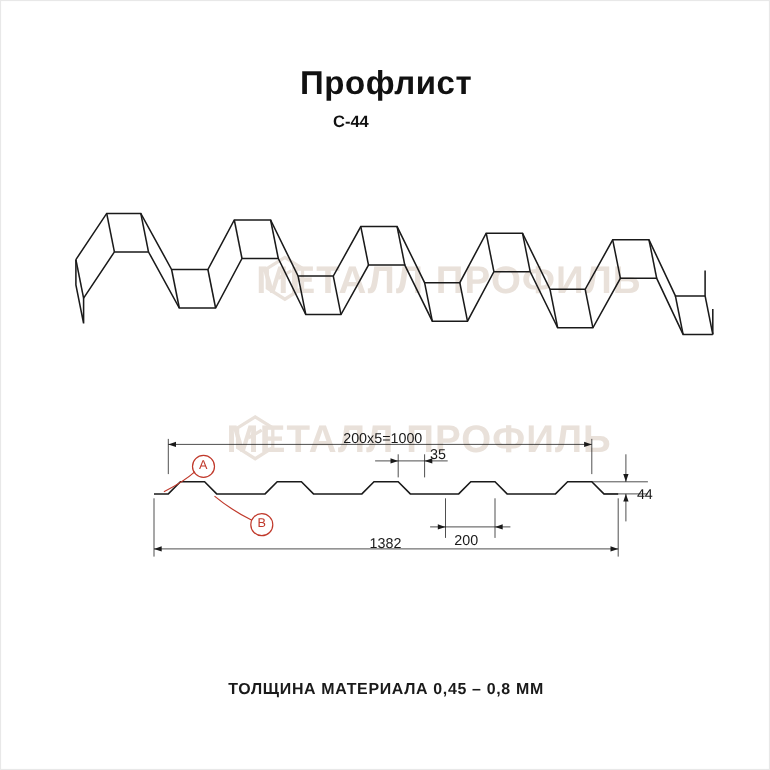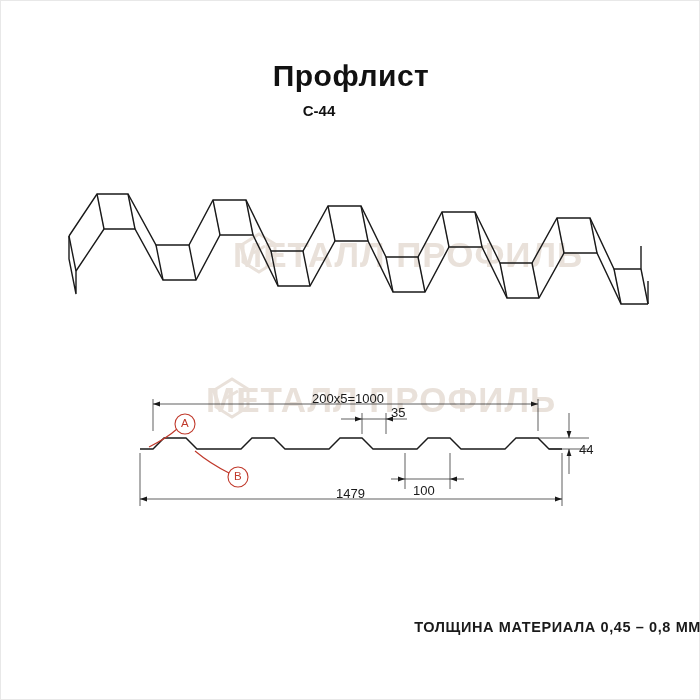--- a/index.html
+++ b/index.html
@@ -42,21 +42,21 @@
     text-align: center;
     font-size: 15px;
     font-weight: bold;
     color: #111111;
   }
   .footer-note {
     position: absolute;
     top: 618px;
     left: 0;
     width: 700px;
-    text-align: right;
+    text-align: center;
     font-size: 14.5px;
     font-weight: bold;
     letter-spacing: 0.6px;
     color: #1a1a1a;
   }
   .wm {
     position: absolute;
     pointer-events: none;
     user-select: none;
     color: #e9e1da;
@@ -216,22 +216,22 @@
     <g fill="none" stroke="#c0392b" stroke-width="1.1">
       <circle cx="184" cy="423" r="10"></circle>
       <circle cx="237" cy="476" r="10"></circle>
       <path d="M176,428 C166,437 156,442 148,446"></path>
       <path d="M228,472 C212,464 200,455 194,450"></path>
     </g>
   </svg>
 
   <div class="dim-label" style="left:311px; top:390px;">200х5=1000</div>
   <div class="dim-label" style="left:390px; top:404px;">35</div>
-  <div class="dim-label" style="left:412px; top:482px;">100</div>
-  <div class="dim-label" style="left:335px; top:485px;">1479</div>
+  <div class="dim-label" style="left:412px; top:482px;">200</div>
+  <div class="dim-label" style="left:335px; top:485px;">1382</div>
   <div class="dim-label" style="left:578px; top:441px;text-align:center;">44</div>
 
   <div class="balloon-label" style="left:180px; top:416px;">A</div>
   <div class="balloon-label" style="left:233px; top:469px;">B</div>
 
   <div class="footer-note">ТОЛЩИНА МАТЕРИАЛА 0,45 – 0,8 ММ</div>
 
 </div>
 
 </body></html>

